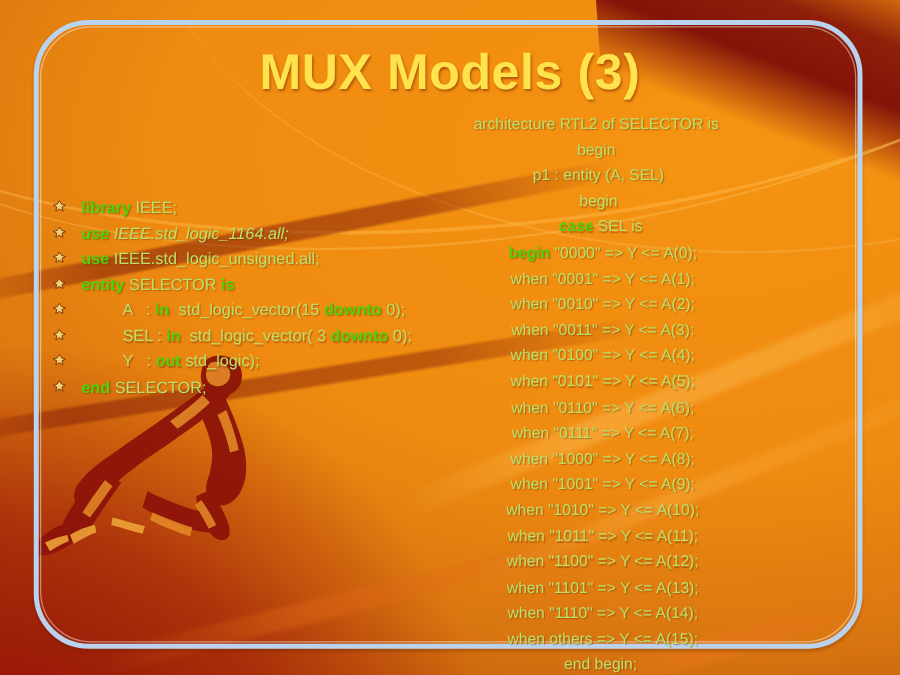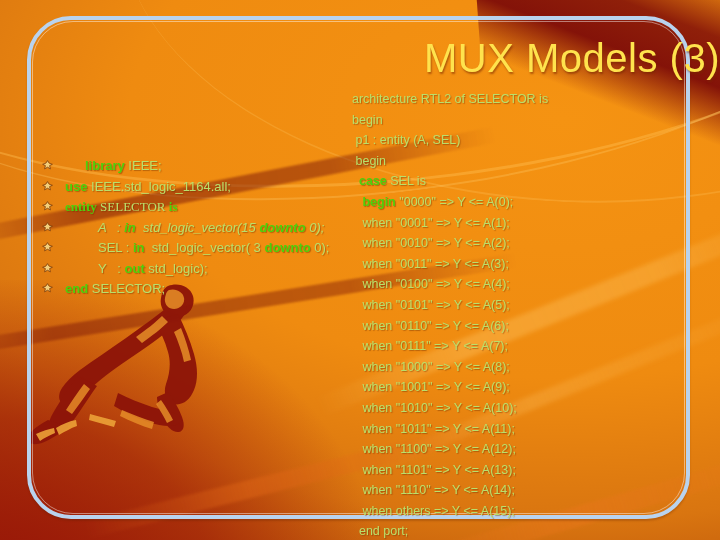--- a/index.html
+++ b/index.html
@@ -139,23 +139,23 @@
     box-sizing: border-box;
     pointer-events: none;
   }
 
   
   .title {
     position: absolute;
     left: 0;
     top: 36px;
     width: 720px;
-    text-align: right;
+    text-align: center;
     font-size: 40px;
-    font-weight: normal;
+    font-weight: bold;
     color: #ffe34d;
     letter-spacing: 0.5px;
     text-shadow: 1px 2px 2px rgba(120,40,0,0.55);
     line-height: 1.1;
   }
 
   
   .code-left {
     position: absolute;
     left: 42px;
@@ -191,21 +191,21 @@
     width: 250px;
     text-align: left;
   }
   .code-right .rline {
     height: 20.6px;
     font-size: 12.5px;
     white-space: pre;
     color: #b9e06b;
     text-shadow: 1px 1px 1px rgba(110,45,0,0.45);
   }
-  .rline.c { }
+  .rline.c { text-align: center; }
 </style>
 </head>
 <body>
 
 <div class="slide">
 
   <div class="bg-base"></div>
   <div class="bg-redcorner-bl"></div>
   <div class="bg-redcorner-tr"></div>
 
@@ -249,30 +249,33 @@
 
   <div class="frame">
     <div class="frame-inner-hl"></div>
   </div>
 
   <div class="title">MUX Models (3)</div>
 
   <div class="code-left">
       <div class="line"><span class="bullet"><svg width="11" height="11" viewBox="0 0 11 11" xmlns="http://www.w3.org/2000/svg">
             <path d="M5.5 0.6 L7.2 3.2 L10.4 4.3 L7.6 5.6 L8.4 8.9 L5.5 7.2 L2.6 8.9 L3.4 5.6 L0.6 4.3 L3.8 3.2 Z" fill="#f3cf7a" stroke="#7d3a06" stroke-width="0.8"></path>
-          </svg></span><span class="ltext" style="padding-left: 3px; margin-left: 20px;"><span class="kw">library </span><span class="plain">IEEE;</span></span></div>
-      <div class="line"><span class="bullet"><svg width="11" height="11" viewBox="0 0 11 11" xmlns="http://www.w3.org/2000/svg">
-            <path d="M5.5 0.6 L7.2 3.2 L10.4 4.3 L7.6 5.6 L8.4 8.9 L5.5 7.2 L2.6 8.9 L3.4 5.6 L0.6 4.3 L3.8 3.2 Z" fill="#f3cf7a" stroke="#7d3a06" stroke-width="0.8"></path>
-          </svg></span><span class="ltext" style="padding-left: 3px;"><span class="kw">use </span><span class="plain">IEEE.std_logic_1164.all;</span></span></div>
-      <div class="line"><span class="bullet"><svg width="11" height="11" viewBox="0 0 11 11" xmlns="http://www.w3.org/2000/svg">
-            <path d="M5.5 0.6 L7.2 3.2 L10.4 4.3 L7.6 5.6 L8.4 8.9 L5.5 7.2 L2.6 8.9 L3.4 5.6 L0.6 4.3 L3.8 3.2 Z" fill="#f3cf7a" stroke="#7d3a06" stroke-width="0.8"></path>
-          </svg></span><span class="ltext" style="padding-left: 3px; font-family: Liberation Serif, serif;"><span class="kw">entity </span><span class="plain">SELECTOR </span><span class="kw">is</span></span></div>
-      <div class="line"><span class="bullet"><svg width="11" height="11" viewBox="0 0 11 11" xmlns="http://www.w3.org/2000/svg">
-            <path d="M5.5 0.6 L7.2 3.2 L10.4 4.3 L7.6 5.6 L8.4 8.9 L5.5 7.2 L2.6 8.9 L3.4 5.6 L0.6 4.3 L3.8 3.2 Z" fill="#f3cf7a" stroke="#7d3a06" stroke-width="0.8"></path>
-          </svg></span><span class="ltext" style="padding-left: 36px; font-style: italic;"><span class="plain">A   : </span><span class="kw">in</span><span class="plain">  std_logic_vector(15 </span><span class="kw">downto</span><span class="plain"> 0);</span></span></div>
+          </svg></span><span class="ltext" style="padding-left: 3px;"><span class="kw">library </span><span class="plain">IEEE;</span></span></div>
+      <div class="line"><span class="bullet"><svg width="11" height="11" viewBox="0 0 11 11" xmlns="http://www.w3.org/2000/svg">
+            <path d="M5.5 0.6 L7.2 3.2 L10.4 4.3 L7.6 5.6 L8.4 8.9 L5.5 7.2 L2.6 8.9 L3.4 5.6 L0.6 4.3 L3.8 3.2 Z" fill="#f3cf7a" stroke="#7d3a06" stroke-width="0.8"></path>
+          </svg></span><span class="ltext" style="padding-left: 3px; font-style: italic;"><span class="kw">use </span><span class="plain">IEEE.std_logic_1164.all;</span></span></div>
+      <div class="line"><span class="bullet"><svg width="11" height="11" viewBox="0 0 11 11" xmlns="http://www.w3.org/2000/svg">
+            <path d="M5.5 0.6 L7.2 3.2 L10.4 4.3 L7.6 5.6 L8.4 8.9 L5.5 7.2 L2.6 8.9 L3.4 5.6 L0.6 4.3 L3.8 3.2 Z" fill="#f3cf7a" stroke="#7d3a06" stroke-width="0.8"></path>
+          </svg></span><span class="ltext" style="padding-left: 3px;"><span class="kw">use </span><span class="plain">IEEE.std_logic_unsigned.all;</span></span></div>
+      <div class="line"><span class="bullet"><svg width="11" height="11" viewBox="0 0 11 11" xmlns="http://www.w3.org/2000/svg">
+            <path d="M5.5 0.6 L7.2 3.2 L10.4 4.3 L7.6 5.6 L8.4 8.9 L5.5 7.2 L2.6 8.9 L3.4 5.6 L0.6 4.3 L3.8 3.2 Z" fill="#f3cf7a" stroke="#7d3a06" stroke-width="0.8"></path>
+          </svg></span><span class="ltext" style="padding-left: 3px;"><span class="kw">entity </span><span class="plain">SELECTOR </span><span class="kw">is</span></span></div>
+      <div class="line"><span class="bullet"><svg width="11" height="11" viewBox="0 0 11 11" xmlns="http://www.w3.org/2000/svg">
+            <path d="M5.5 0.6 L7.2 3.2 L10.4 4.3 L7.6 5.6 L8.4 8.9 L5.5 7.2 L2.6 8.9 L3.4 5.6 L0.6 4.3 L3.8 3.2 Z" fill="#f3cf7a" stroke="#7d3a06" stroke-width="0.8"></path>
+          </svg></span><span class="ltext" style="padding-left: 36px;"><span class="plain">A   : </span><span class="kw">in</span><span class="plain">  std_logic_vector(15 </span><span class="kw">downto</span><span class="plain"> 0);</span></span></div>
       <div class="line"><span class="bullet"><svg width="11" height="11" viewBox="0 0 11 11" xmlns="http://www.w3.org/2000/svg">
             <path d="M5.5 0.6 L7.2 3.2 L10.4 4.3 L7.6 5.6 L8.4 8.9 L5.5 7.2 L2.6 8.9 L3.4 5.6 L0.6 4.3 L3.8 3.2 Z" fill="#f3cf7a" stroke="#7d3a06" stroke-width="0.8"></path>
           </svg></span><span class="ltext" style="padding-left: 36px;"><span class="plain">SEL : </span><span class="kw">in</span><span class="plain">  std_logic_vector( 3 </span><span class="kw">downto</span><span class="plain"> 0);</span></span></div>
       <div class="line"><span class="bullet"><svg width="11" height="11" viewBox="0 0 11 11" xmlns="http://www.w3.org/2000/svg">
             <path d="M5.5 0.6 L7.2 3.2 L10.4 4.3 L7.6 5.6 L8.4 8.9 L5.5 7.2 L2.6 8.9 L3.4 5.6 L0.6 4.3 L3.8 3.2 Z" fill="#f3cf7a" stroke="#7d3a06" stroke-width="0.8"></path>
           </svg></span><span class="ltext" style="padding-left: 36px; text-align: center;"><span class="plain">Y   : </span><span class="kw">out</span><span class="plain"> std_logic);</span></span></div>
       <div class="line"><span class="bullet"><svg width="11" height="11" viewBox="0 0 11 11" xmlns="http://www.w3.org/2000/svg">
             <path d="M5.5 0.6 L7.2 3.2 L10.4 4.3 L7.6 5.6 L8.4 8.9 L5.5 7.2 L2.6 8.9 L3.4 5.6 L0.6 4.3 L3.8 3.2 Z" fill="#f3cf7a" stroke="#7d3a06" stroke-width="0.8"></path>
           </svg></span><span class="ltext" style="padding-left: 3px;"><span class="kw">end </span><span class="plain">SELECTOR;</span></span></div>
     </div>
@@ -292,16 +295,16 @@
       <div class="rline c"><span class="plain">   when "0110" =&gt; Y &lt;= A(6);</span></div>
       <div class="rline c"><span class="plain">   when "0111" =&gt; Y &lt;= A(7);</span></div>
       <div class="rline c"><span class="plain">   when "1000" =&gt; Y &lt;= A(8);</span></div>
       <div class="rline c"><span class="plain">   when "1001" =&gt; Y &lt;= A(9);</span></div>
       <div class="rline c"><span class="plain">   when "1010" =&gt; Y &lt;= A(10);</span></div>
       <div class="rline c"><span class="plain">   when "1011" =&gt; Y &lt;= A(11);</span></div>
       <div class="rline c"><span class="plain">   when "1100" =&gt; Y &lt;= A(12);</span></div>
       <div class="rline c"><span class="plain">   when "1101" =&gt; Y &lt;= A(13);</span></div>
       <div class="rline c"><span class="plain">   when "1110" =&gt; Y &lt;= A(14);</span></div>
       <div class="rline c"><span class="plain">   when others =&gt; Y &lt;= A(15);</span></div>
-      <div class="rline c"><span class="plain">  end port;</span></div>
+      <div class="rline c"><span class="plain">  end begin;</span></div>
     </div>
 
 </div>
 
 </body></html>

